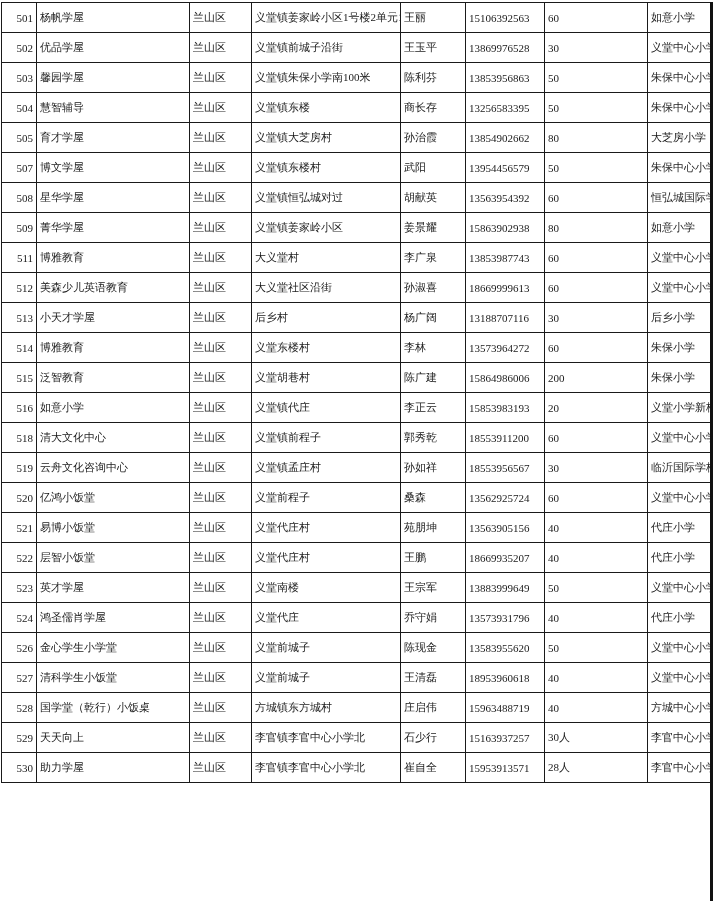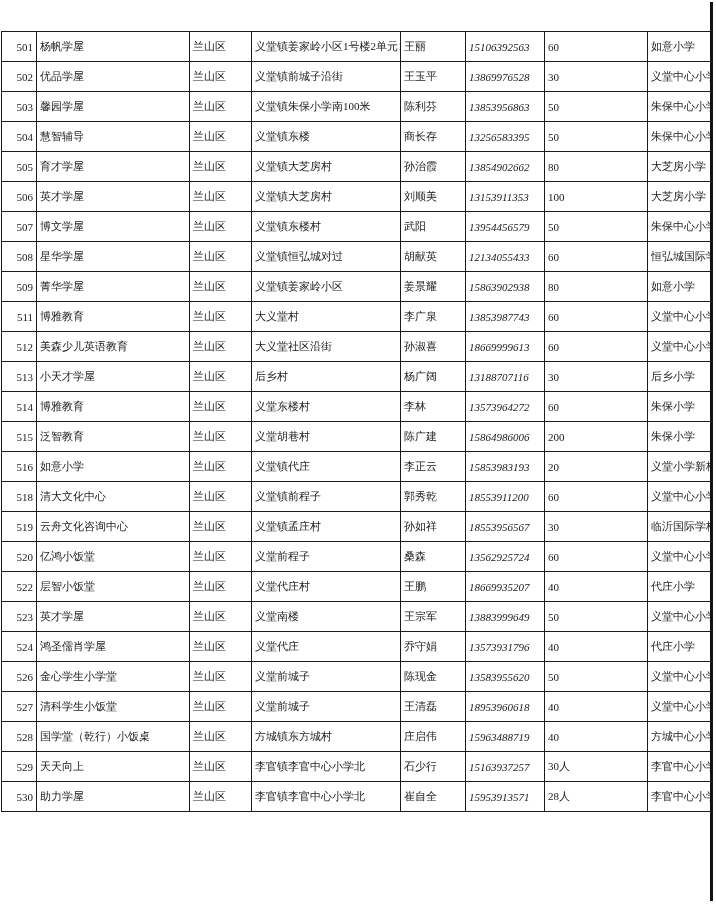--- a/index.html
+++ b/index.html
@@ -1,23 +1,23 @@
 <!DOCTYPE html>
 <html><head>
 <meta charset="utf-8">
 <style>
   html, body { margin: 0; padding: 0; background: #ffffff; }
   body { width: 716px; height: 904px; overflow: hidden; position: relative;
          font-family: "Liberation Serif", "DejaVu Serif", serif; color: #1a1a1a; }
   table.sheet { position: absolute; left: 1px; top: 2px; border-collapse: collapse;
-                table-layout: fixed; width: 710px; margin-top: 29px; }
+                table-layout: fixed; width: 710px; }
   table.sheet td { border: 1px solid #1a1a1a; height: 29px; padding: 0 3px;
                    font-size: 11px; white-space: nowrap; overflow: hidden; vertical-align: middle; }
   td.no { text-align: right; padding-right: 2px; }
-  td.phone { padding-left: 5px; font-size: 10.5px; font-style: italic; }
+  td.phone { padding-left: 5px; font-size: 10.5px; }
   .rightbar { position: absolute; left: 710px; top: 2px; width: 3px; height: 899px; background: #111; }
 </style>
 </head>
 <body>
 
 <table class="sheet">
   <colgroup>
     <col style="width:35px">
       <col style="width:153px">
       <col style="width:62px">
@@ -72,46 +72,36 @@
         <td class="no">505</td>
         <td class="name">育才学屋</td>
         <td class="district">兰山区</td>
         <td class="address">义堂镇大芝房村</td>
         <td class="contact">孙治霞</td>
         <td class="phone">13854902662</td>
         <td class="capacity">80</td>
         <td class="school">大芝房小学</td>
       </tr>
       <tr>
-        <td class="no">506</td>
-        <td class="name">英才学屋</td>
-        <td class="district">兰山区</td>
-        <td class="address">义堂镇大芝房村</td>
-        <td class="contact">刘顺美</td>
-        <td class="phone">13153911353</td>
-        <td class="capacity">100</td>
-        <td class="school">大芝房小学</td>
-      </tr>
-      <tr>
         <td class="no">507</td>
         <td class="name">博文学屋</td>
         <td class="district">兰山区</td>
         <td class="address">义堂镇东楼村</td>
         <td class="contact">武阳</td>
         <td class="phone">13954456579</td>
         <td class="capacity">50</td>
         <td class="school">朱保中心小学</td>
       </tr>
       <tr>
         <td class="no">508</td>
         <td class="name">星华学屋</td>
         <td class="district">兰山区</td>
         <td class="address">义堂镇恒弘城对过</td>
         <td class="contact">胡献英</td>
-        <td class="phone">12134055433</td>
+        <td class="phone">13563954392</td>
         <td class="capacity">60</td>
         <td class="school">恒弘城国际学</td>
       </tr>
       <tr>
         <td class="no">509</td>
         <td class="name">菁华学屋</td>
         <td class="district">兰山区</td>
         <td class="address">义堂镇姜家岭小区</td>
         <td class="contact">姜景耀</td>
         <td class="phone">15863902938</td>
@@ -202,20 +192,30 @@
         <td class="no">520</td>
         <td class="name">亿鸿小饭堂</td>
         <td class="district">兰山区</td>
         <td class="address">义堂前程子</td>
         <td class="contact">桑森</td>
         <td class="phone">13562925724</td>
         <td class="capacity">60</td>
         <td class="school">义堂中心小学</td>
       </tr>
       <tr>
+        <td class="no">521</td>
+        <td class="name">易博小饭堂</td>
+        <td class="district">兰山区</td>
+        <td class="address">义堂代庄村</td>
+        <td class="contact">苑朋坤</td>
+        <td class="phone">13563905156</td>
+        <td class="capacity">40</td>
+        <td class="school">代庄小学</td>
+      </tr>
+      <tr>
         <td class="no">522</td>
         <td class="name">层智小饭堂</td>
         <td class="district">兰山区</td>
         <td class="address">义堂代庄村</td>
         <td class="contact">王鹏</td>
         <td class="phone">18669935207</td>
         <td class="capacity">40</td>
         <td class="school">代庄小学</td>
       </tr>
       <tr>

